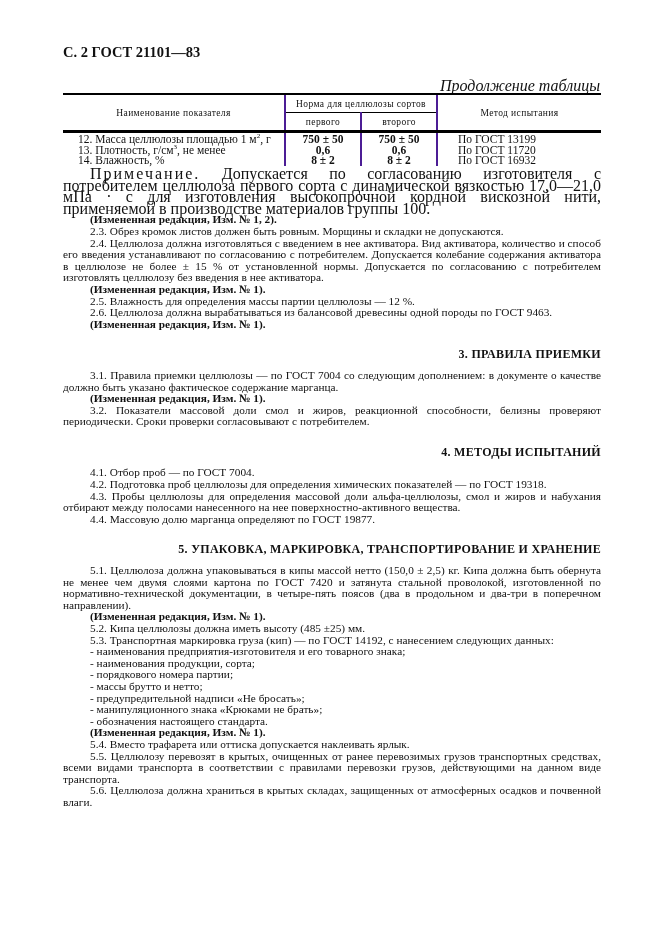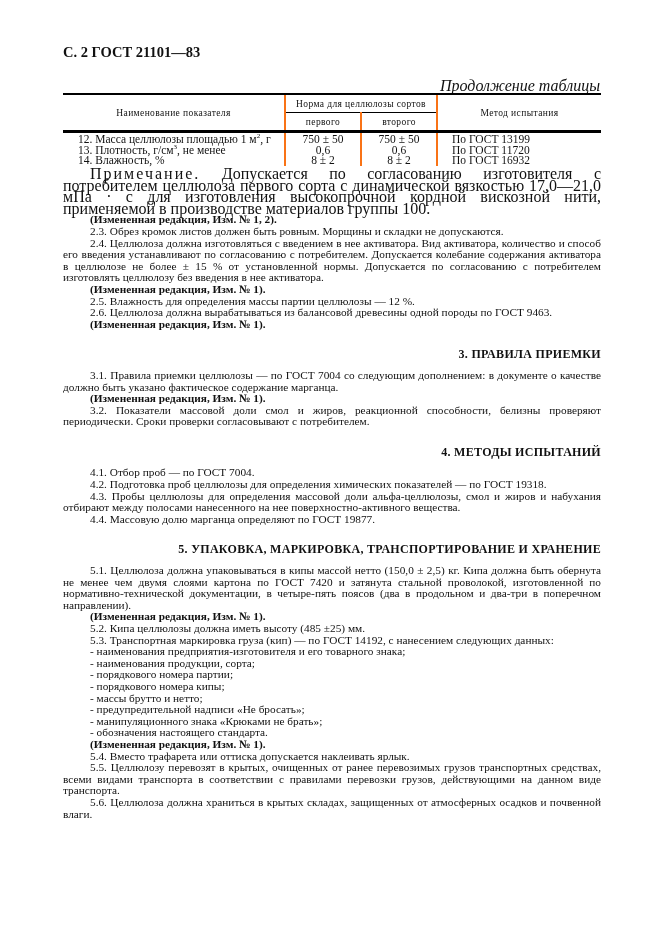--- a/index.html
+++ b/index.html
@@ -19,26 +19,26 @@
     position: absolute; left: 63px; top: 93px; width: 538px;
     border-collapse: collapse; font-size: 11px;
   }
   table.spec th {
     font-weight: normal; font-size: 9.5px; letter-spacing: 0.4px;
     text-align: center; padding: 0; height: 17px;
   }
   table.spec thead tr:first-child th { border-top: 2px solid #000; }
   table.spec thead tr:last-child th,
   table.spec thead th[rowspan] { border-bottom: 3px solid #000; }
-  table.spec .bl { border-left: 2px solid #f97316; }
+  table.spec .bl { border-left: 2px solid #4c1d95; }
   table.spec .sub { border-top: 1px solid #000; }
   table.spec td { padding: 0; line-height: 10.5px; font-size: 11.5px; }
   table.spec td.name { padding-left: 15px; }
-  table.spec td.val { text-align: center; }
-  table.spec td.meth { padding-left: 14px; }
+  table.spec td.val { text-align: center; font-weight: bold; }
+  table.spec td.meth { padding-left: 20px; }
   table.spec tbody tr:first-child td { padding-top: 1px; }
   sup { font-size: 7px; line-height: 0; }
 
   .body-text {
     position: absolute; left: 63px; top: 168px; width: 538px;
     font-size: 11.3px; line-height: 11.6px; text-align: justify;
   }
   .p { margin: 0; text-indent: 27px; }
   .note .lbl { letter-spacing: 2px; }
   .note { font-size: 16px; }
@@ -117,21 +117,20 @@
   <p class="p">4.4.  Массовую долю марганца определяют по ГОСТ 19877.</p>
 
   <h3 class="sec">5. УПАКОВКА, МАРКИРОВКА, ТРАНСПОРТИРОВАНИЕ И ХРАНЕНИЕ</h3>
   <p class="p">5.1.  Целлюлоза должна упаковываться в кипы массой нетто (150,0 ± 2,5) кг. Кипа должна быть обернута не менее чем двумя слоями картона по ГОСТ 7420 и затянута стальной проволокой, изготовленной по нормативно-технической документации, в четыре-пять поясов (два в продольном и два-три в поперечном направлении).</p>
   <p class="amend">(Измененная редакция, Изм. № 1).</p>
   <p class="p">5.2.  Кипа целлюлозы должна иметь высоту (485 ±25) мм.</p>
   <p class="p">5.3.  Транспортная маркировка груза (кип) — по ГОСТ 14192, с нанесением следующих данных:</p>
   <p class="li">-  наименования предприятия-изготовителя и его товарного знака;</p>
   <p class="li">-  наименования продукции, сорта;</p>
   <p class="li">-  порядкового номера партии;</p>
-  <p class="li">-  порядкового номера кипы;</p>
   <p class="li">-  массы брутто и нетто;</p>
   <p class="li">-  предупредительной надписи «Не бросать»;</p>
   <p class="li">-  манипуляционного знака «Крюками не брать»;</p>
   <p class="li">-  обозначения настоящего стандарта.</p>
   <p class="amend">(Измененная редакция, Изм. № 1).</p>
   <p class="p">5.4.  Вместо трафарета или оттиска допускается наклеивать ярлык.</p>
   <p class="p">5.5.  Целлюлозу перевозят в крытых, очищенных от ранее перевозимых грузов транспортных средствах, всеми видами транспорта в соответствии с правилами перевозки грузов, действующими на данном виде транспорта.</p>
   <p class="p">5.6.  Целлюлоза должна храниться в крытых складах, защищенных от атмосферных осадков и почвенной влаги.</p>
 </div>
 

